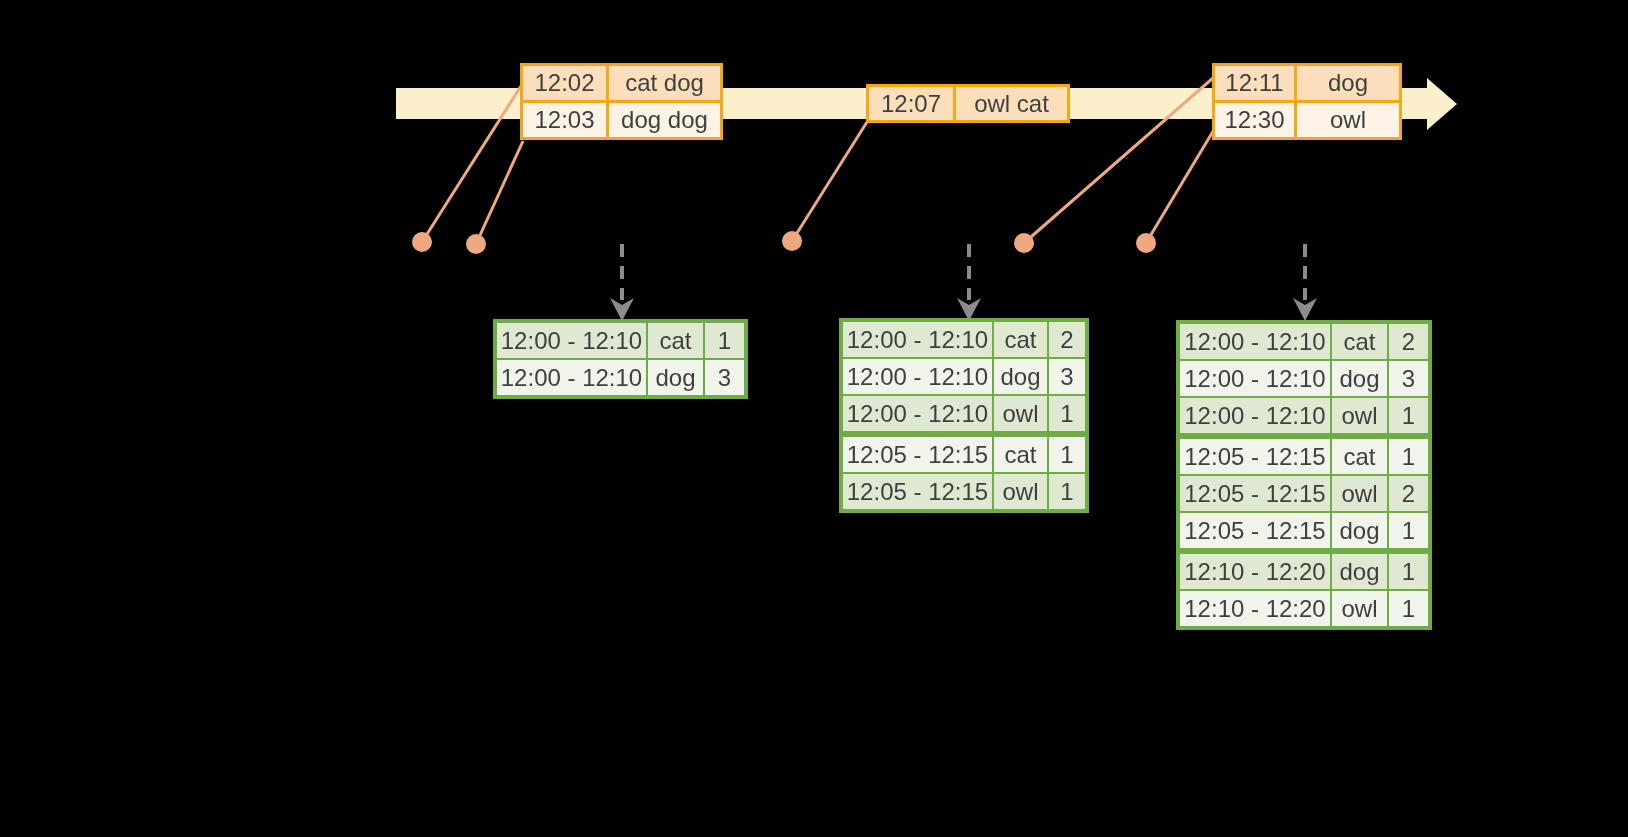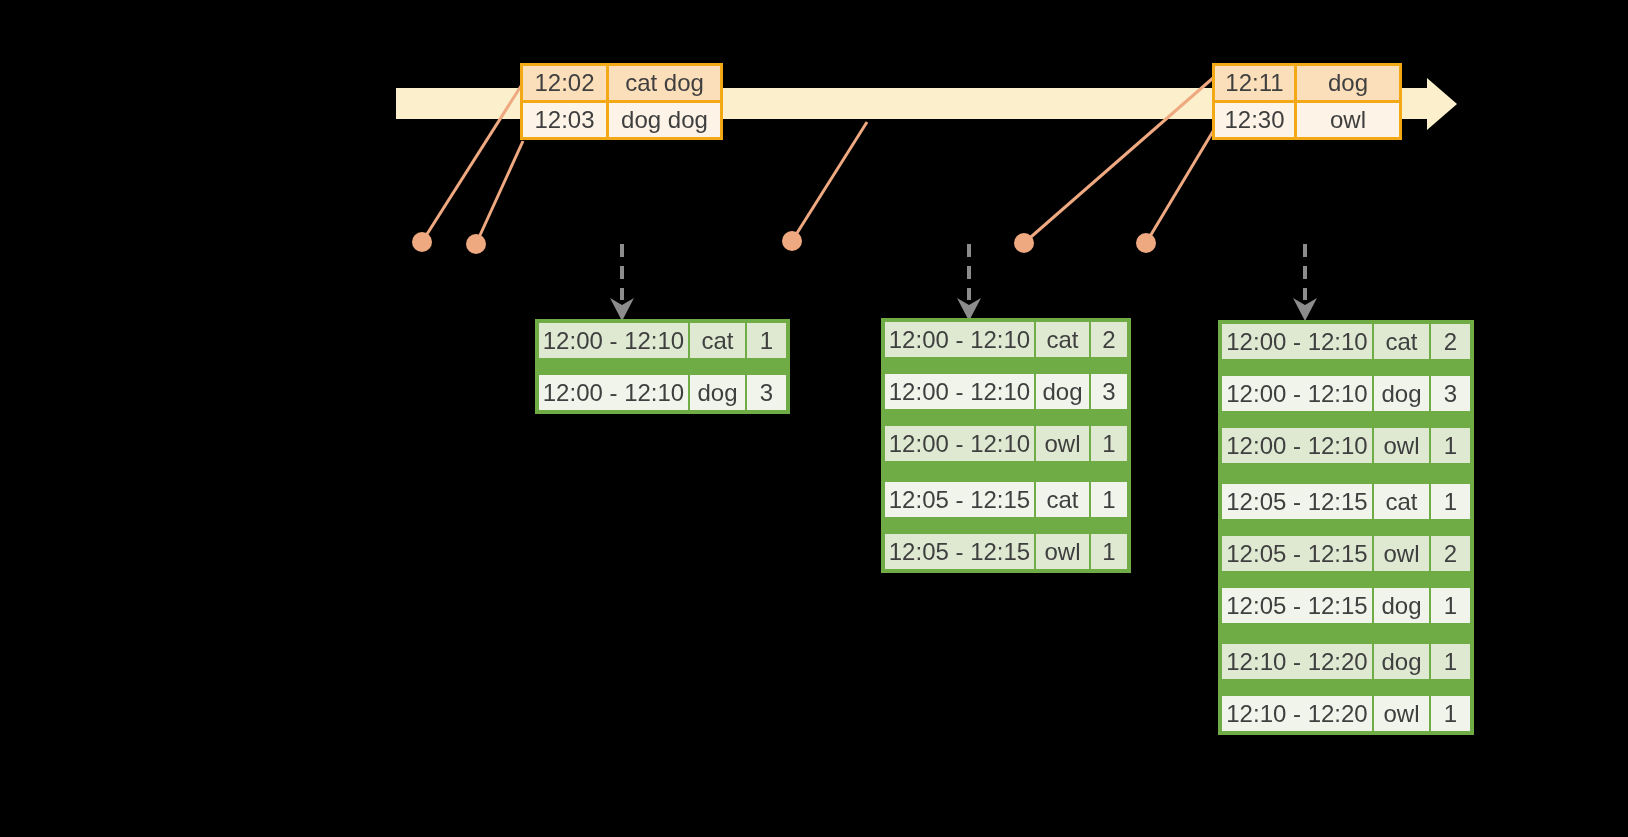--- a/index.html
+++ b/index.html
@@ -37,23 +37,22 @@
   .etable .row.dark .cell { background: var(--event-row-dark); }
   .et1 .c0 { width:83px; }  .et1 .c1 { width:111px; }
   .et2 .c0 { width:84px; }  .et2 .c1 { width:111px; }
   .et3 .c0 { width:79px; }  .et3 .c1 { width:102px; }
 
   
   .gtable {
     position:absolute;
     border:4px solid var(--result-border);
     background: var(--result-border);
-    display:flex; flex-direction:column; gap:17px;
+    display:flex; flex-direction:column; gap:2px;
     z-index:2;
-    margin-left:42px;
   }
   .gtable .row { display:flex; gap:2px; height:35px; }
   .gtable .row.sep { margin-top:4px; }
   .gtable .cell {
     display:flex; align-items:center; justify-content:center;
     font-size:24px; color: var(--text);
     background: var(--result-row-light);
   }
   .gtable .row.dark .cell { background: var(--result-row-dark); }
   .gt1 .c0 { width:149px; } .gt1 .c1 { width:55px; } .gt1 .c2 { width:39px; }
@@ -96,20 +95,26 @@
       <div class="row dark">
         <div class="cell c0">12:02</div>
         <div class="cell c1">cat dog</div>
       </div>
       <div class="row light">
         <div class="cell c0">12:03</div>
         <div class="cell c1">dog dog</div>
       </div>
     </div>
 
+  <div class="etable et2" style="left:866px; top:84px;">
+      <div class="row dark">
+        <div class="cell c0">12:07</div>
+        <div class="cell c1">owl cat</div>
+      </div>
+    </div>
 
   <div class="etable et3" style="left:1212px; top:63px;">
       <div class="row dark">
         <div class="cell c0">12:11</div>
         <div class="cell c1">dog</div>
       </div>
       <div class="row light">
         <div class="cell c0">12:30</div>
         <div class="cell c1">owl</div>
       </div>

